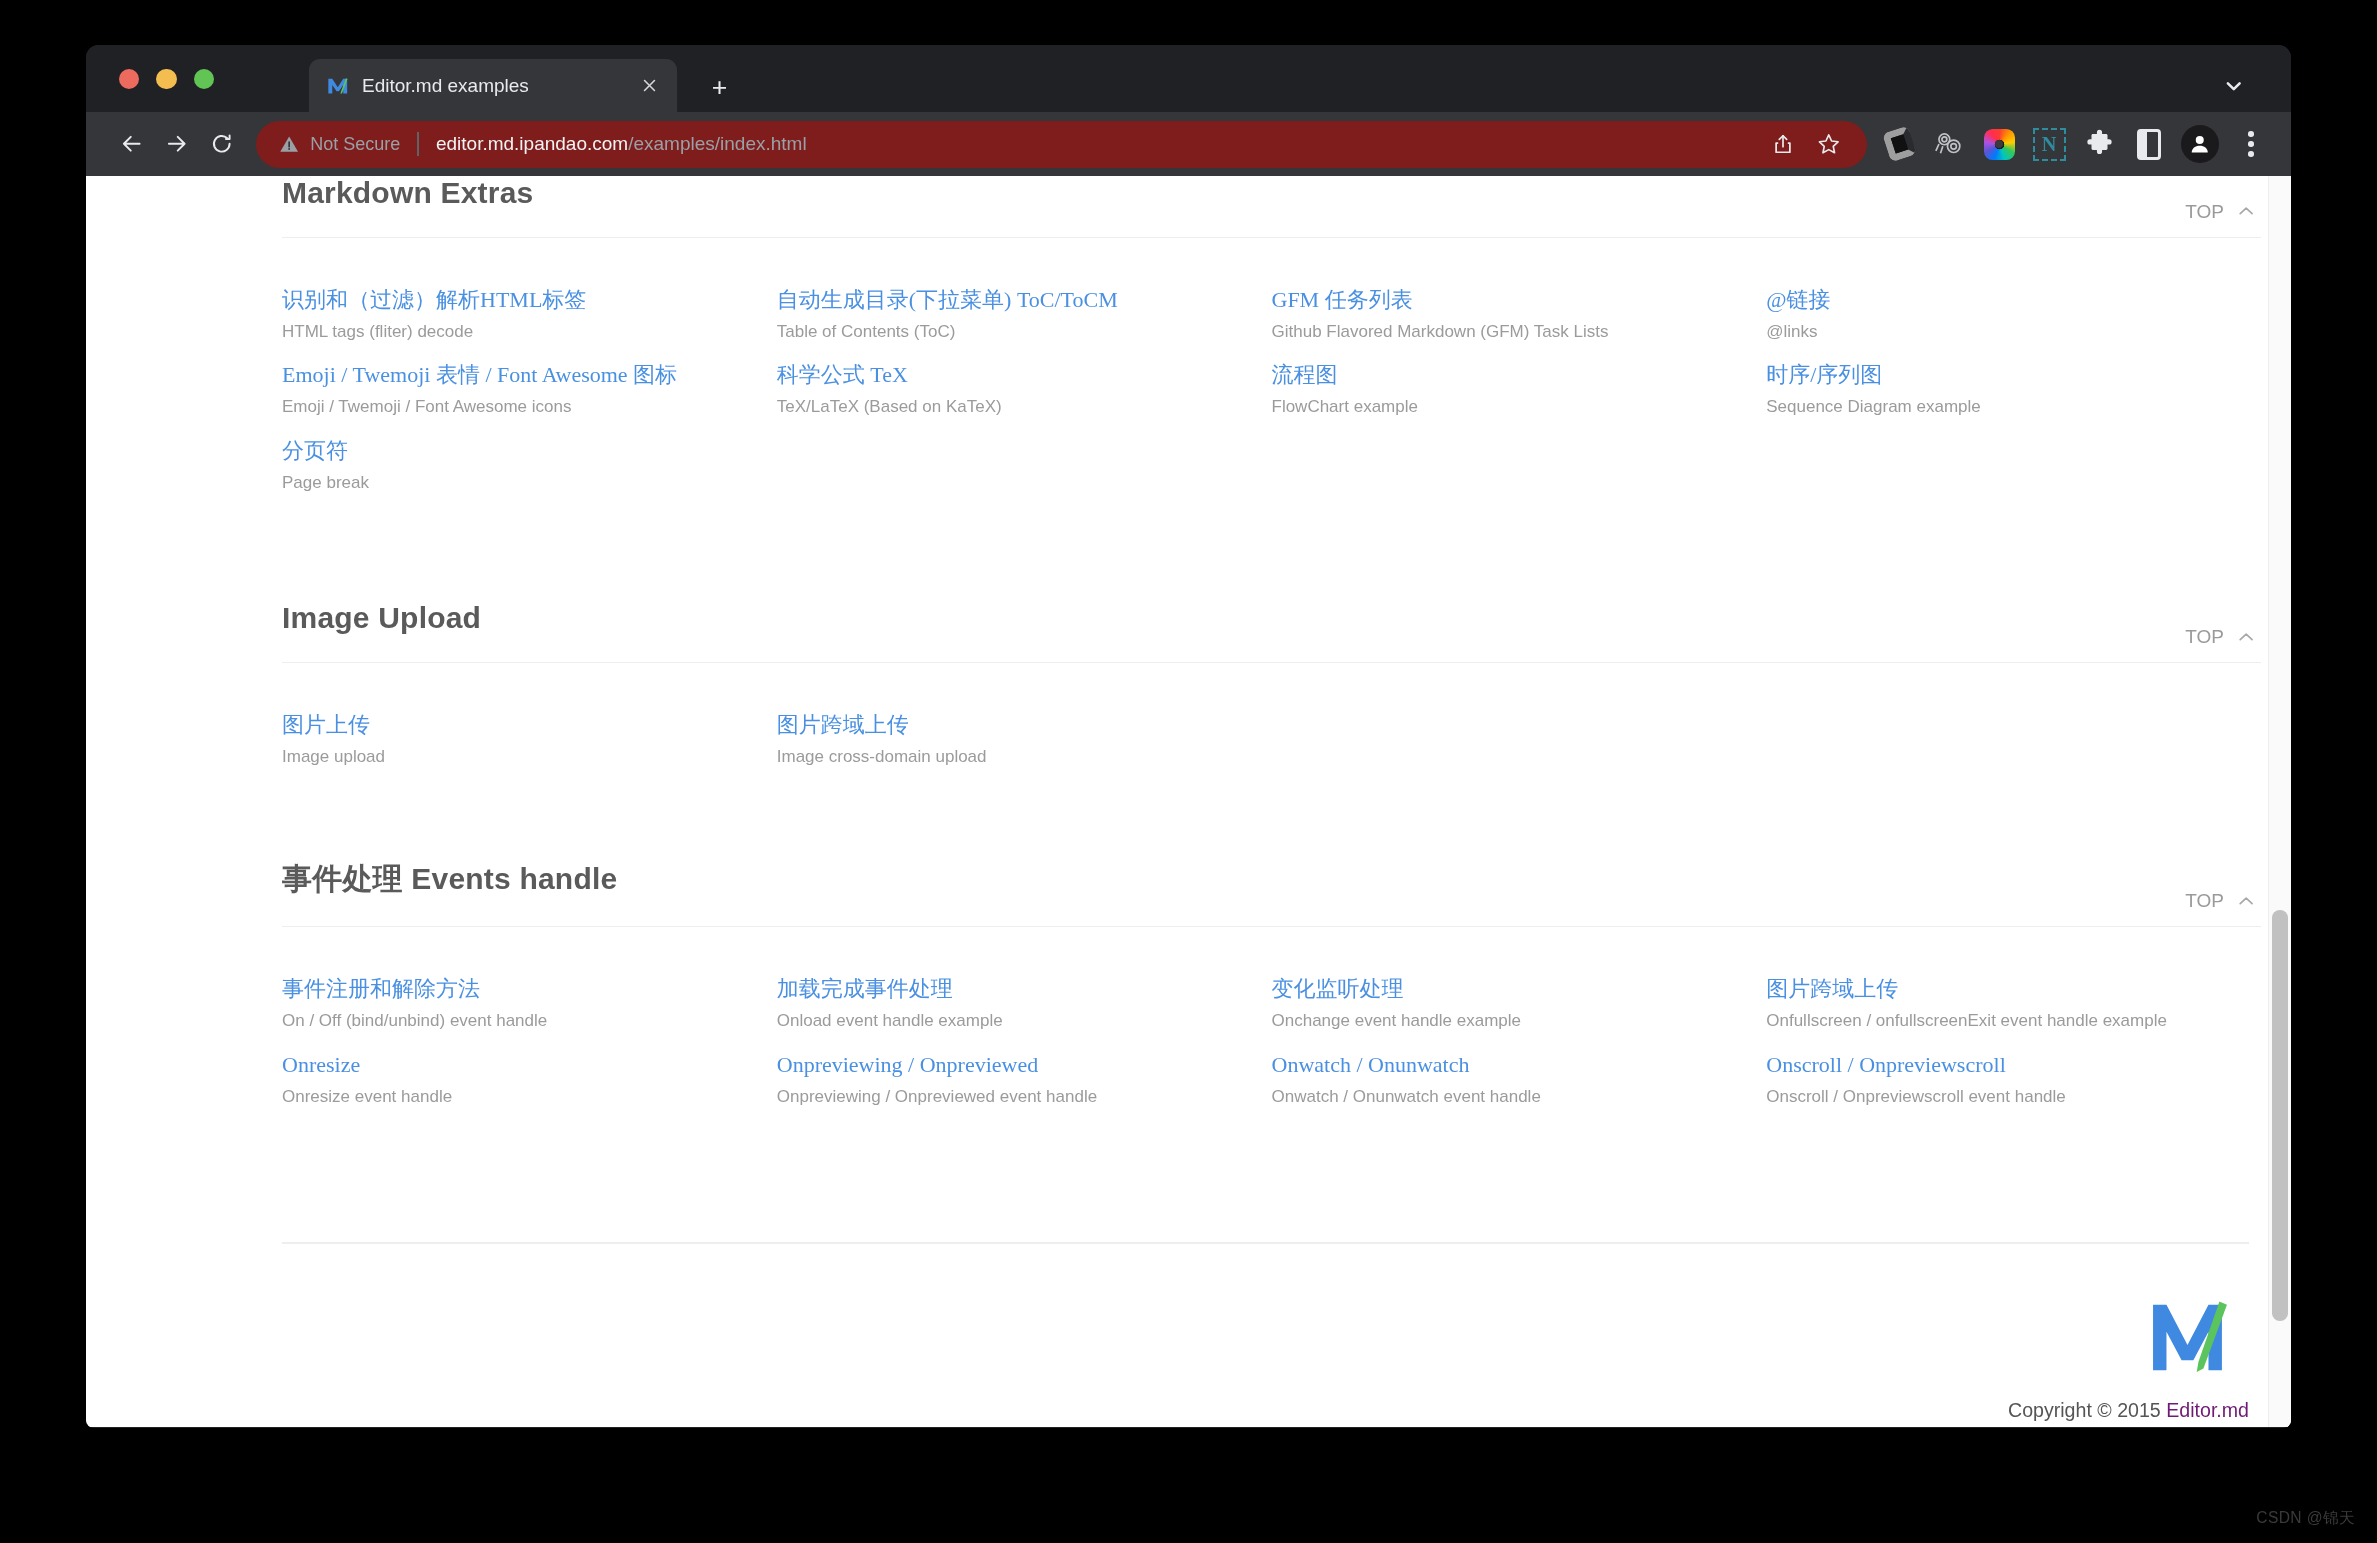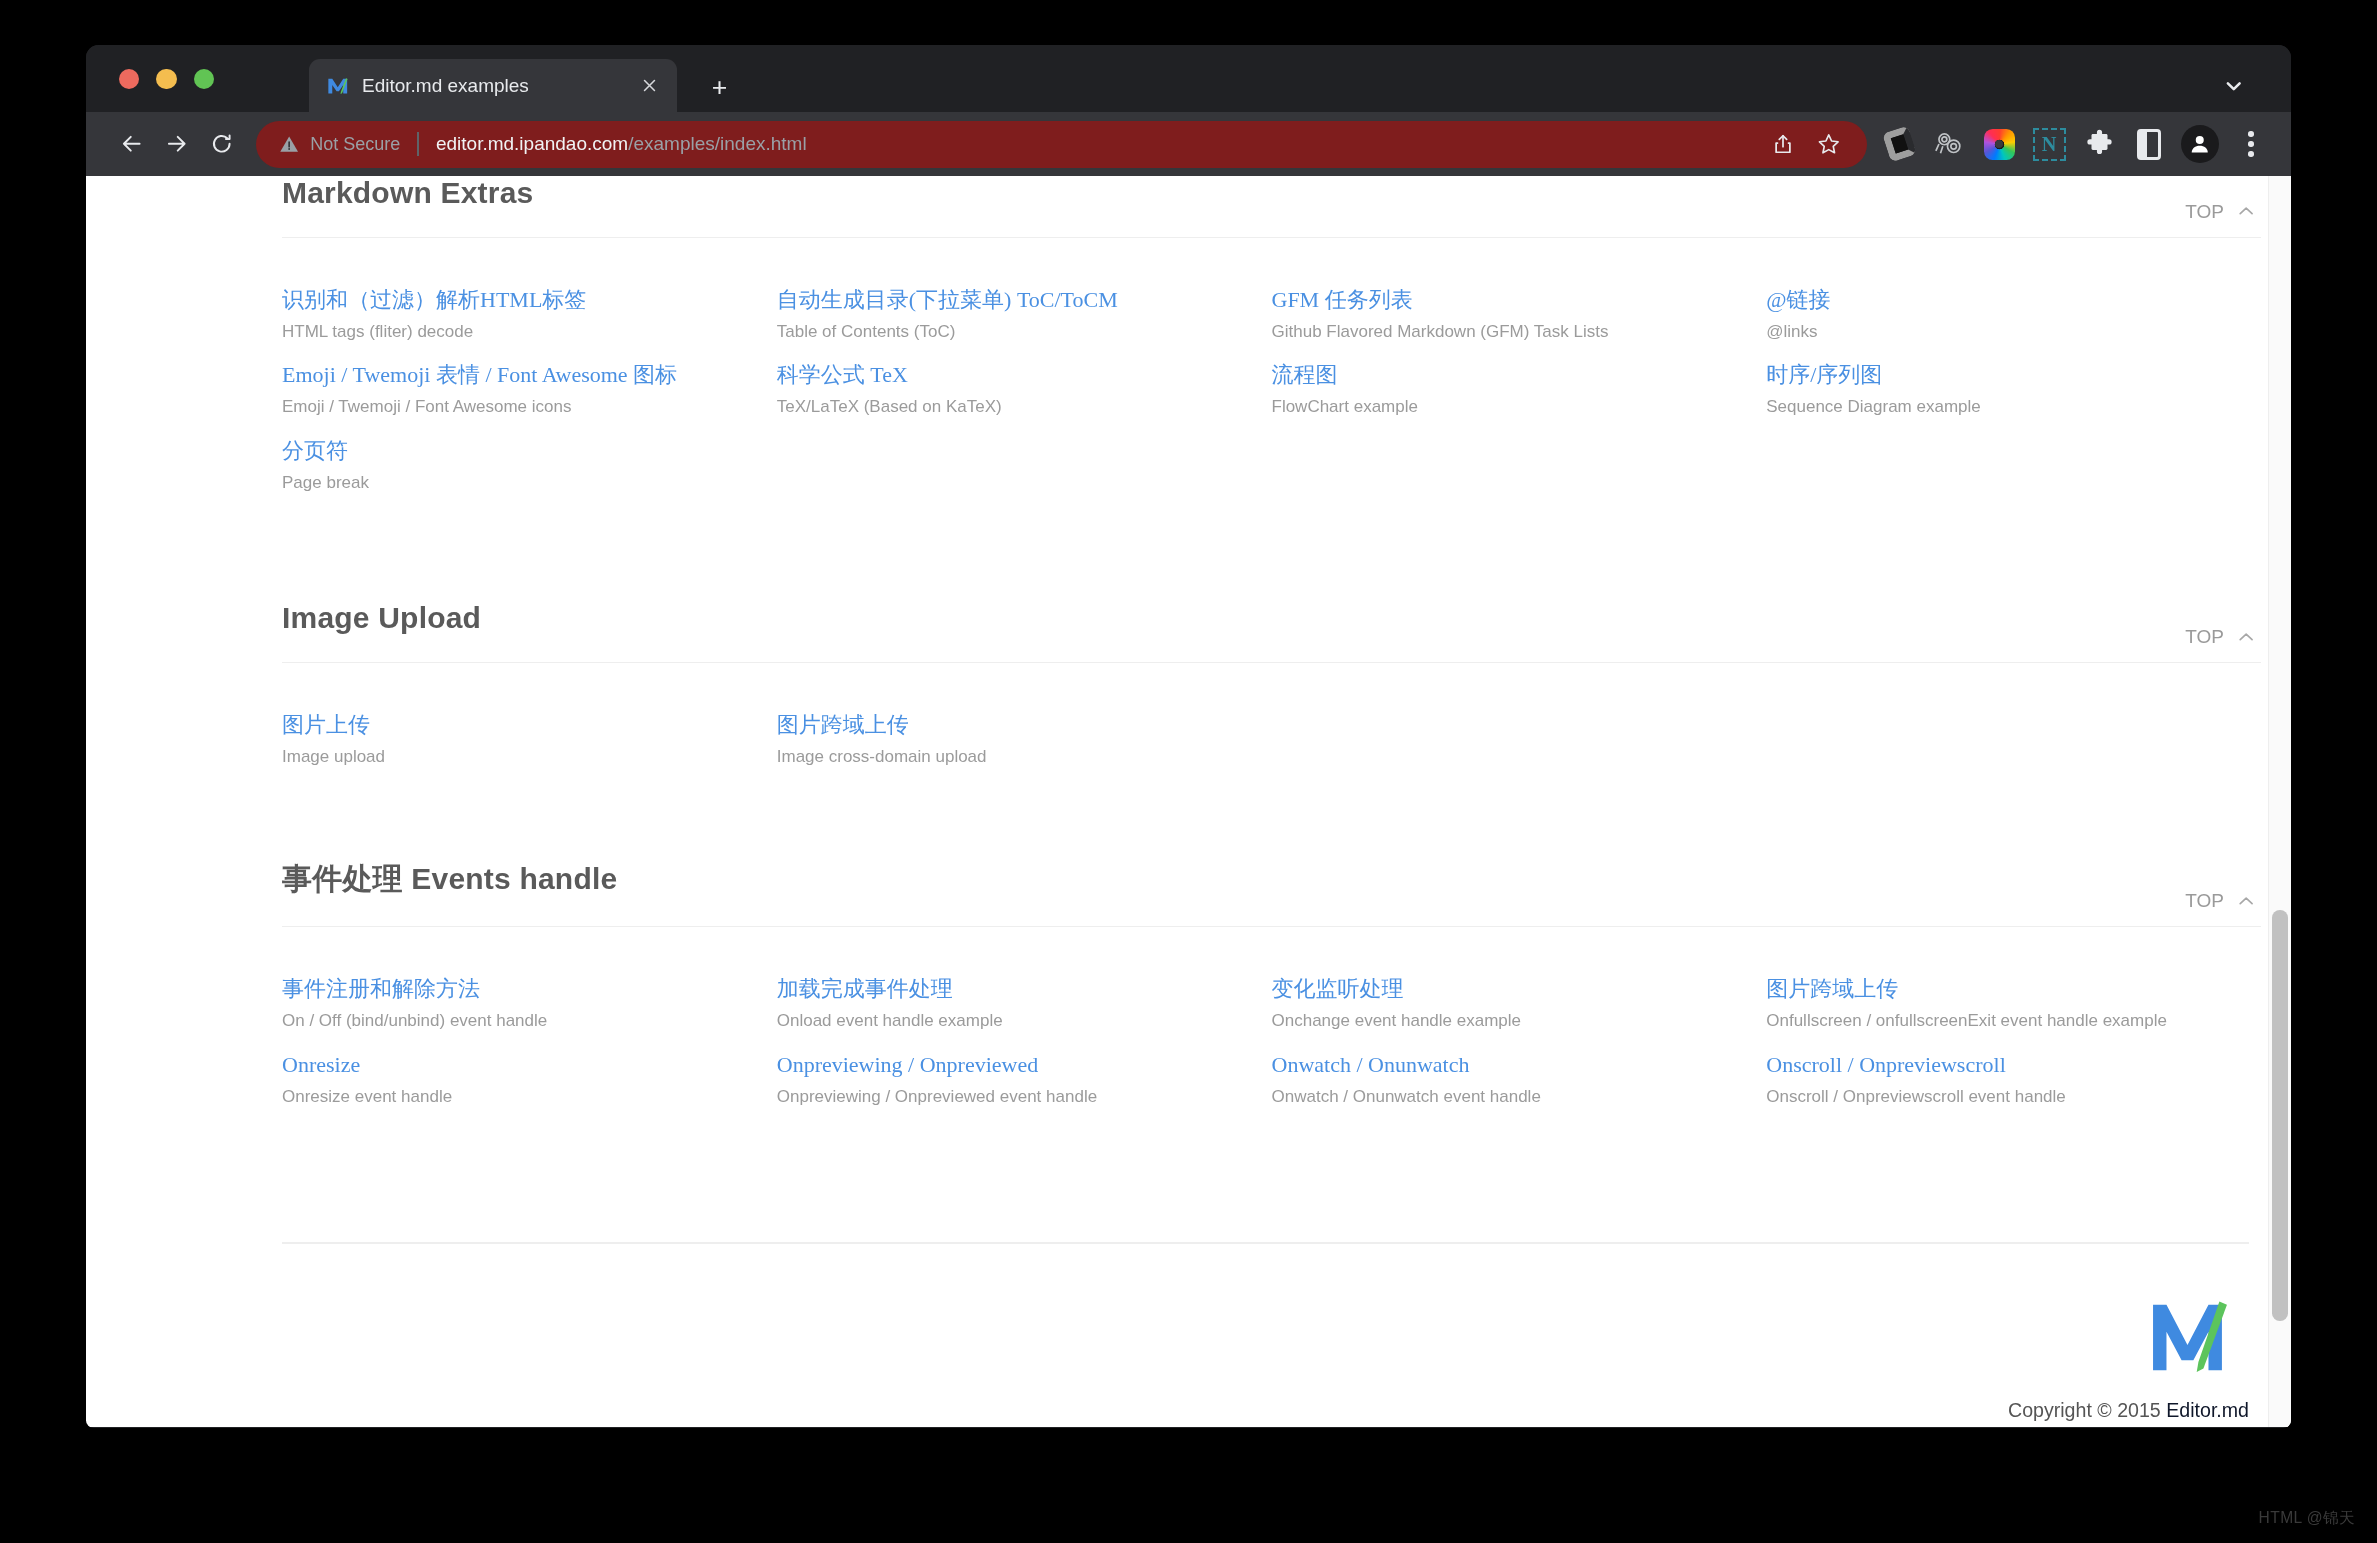--- a/index.html
+++ b/index.html
@@ -245,21 +245,21 @@
   #footer {
     margin-left: 196px;
     width: 1967px;
     padding-top: 52px;
     text-align: right;
     color: #555555;
     font-size: 19.6px;
     line-height: 1.55;
   }
   #footer-logo { display: inline-block; margin-right: 17px; margin-bottom: 12.5px; }
-  #footer a, .footer-link { color: #0f172a; text-decoration: none; }
+  #footer a, .footer-link { color: #701a75; text-decoration: none; }
 
   
   #watermark {
     position: absolute;
     right: 22px; bottom: 14px;
     color: #3a3a3a;
     font-size: 15.6px;
     letter-spacing: 0.4px;
   }
 </style>
@@ -546,14 +546,14 @@
 
     </div>
 
     <div id="page-scrollbar">
       <div id="page-scrollbar-thumb"></div>
     </div>
   </div>
 
 </div>
 
-<div id="watermark">HTML @锦天</div>
+<div id="watermark">CSDN @锦天</div>
 
 
 </body></html>

